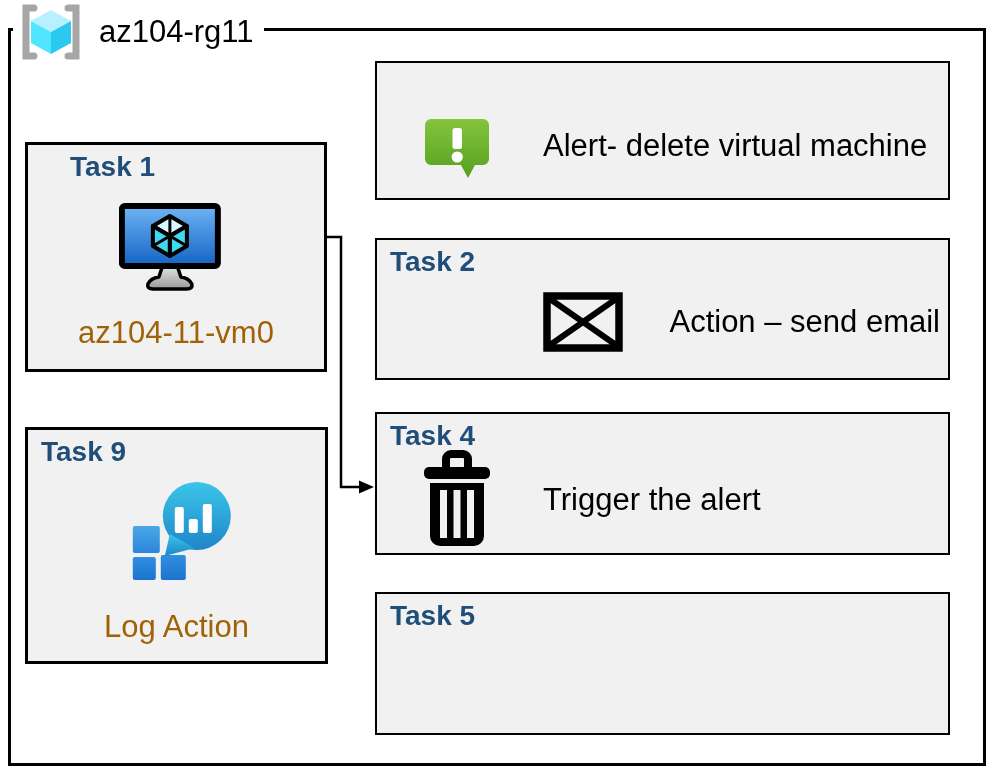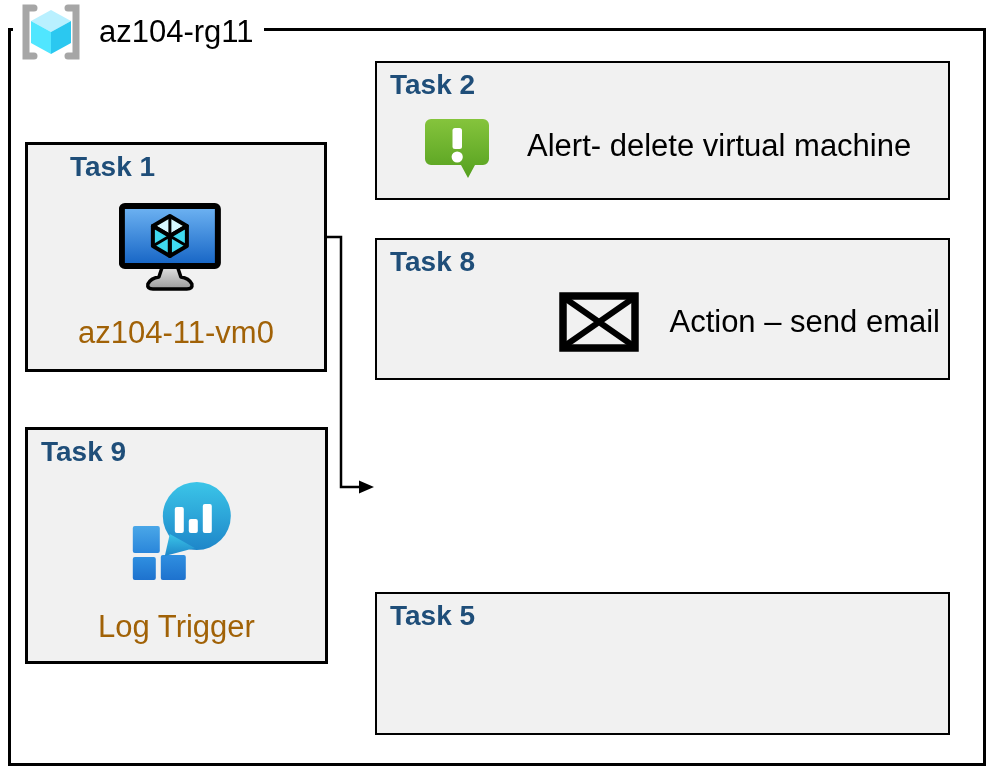--- a/index.html
+++ b/index.html
@@ -12,21 +12,21 @@
   .rg-header{position:absolute;left:13px;top:3px;height:58px;z-index:3;
     background:#fff;display:flex;align-items:center;gap:14px;padding:0 10px 0 4px;}
   .rg-title{font-size:31px;color:#000;white-space:nowrap;}
 
   
   .task-box{position:absolute;background:#F1F1F1;border:3px solid #000;box-sizing:border-box;z-index:2;}
   .task-box.thin{border-width:2.5px;}
   .task-title{color:#1F4E79;font-weight:bold;font-size:28px;margin:7px 0 0 13px;line-height:1.1;}
 
   
-  .content-row{position:absolute;left:38px;right:8px;display:flex;align-items:center;gap:28px;}
+  .content-row{position:absolute;left:38px;right:8px;display:flex;align-items:center;gap:44px;}
   .icon-cell{width:84px;display:flex;justify-content:center;align-items:center;flex:0 0 84px;}
   .row-label{font-size:31px;color:#000;white-space:nowrap;}
 
   
   .center-icon{position:absolute;left:50%;}
   .bottom-label{position:absolute;left:0;right:0;text-align:center;font-size:31px;color:#a16207;}
 
   
   .connector-svg{position:absolute;left:0;top:0;width:992px;height:774px;z-index:1;pointer-events:none;}
 </style>
@@ -104,54 +104,69 @@
       </defs>
       <rect x="13" y="50" width="27" height="27" rx="2" fill="url(#lqSq1)"></rect>
       <rect x="13" y="81" width="23" height="23" rx="2" fill="url(#lqSq2)"></rect>
       <rect x="41" y="79" width="25" height="25" rx="2" fill="url(#lqSq2)"></rect>
       <circle cx="77" cy="40" r="34" fill="url(#lqBubble)"></circle>
       <polygon points="50,58 75,72 45,80" fill="url(#lqBubble)"></polygon>
       <rect x="55" y="31" width="9" height="26" rx="2" fill="#fff"></rect>
       <rect x="69" y="43" width="9" height="14" rx="2" fill="#fff"></rect>
       <rect x="83" y="28" width="9" height="29" rx="2" fill="#fff"></rect>
     </svg>
-    <div class="bottom-label" style="bottom:16px;">Log Trigger</div>
+    <div class="bottom-label" style="bottom:16px;">Log Action</div>
   </div>
 
   <div class="task-box thin" style="left:375px;top:61px;width:575px;height:139px;">
-    <div class="task-title">Task 2</div>
     <div class="content-row" style="top:46px;">
       <span class="icon-cell">
         <svg width="78" height="74" viewBox="0 0 78 74">
           <defs>
             <linearGradient id="alertGreen" x1="0" y1="0" x2="0" y2="1">
               <stop offset="0" stop-color="#85C43C"></stop>
                 <stop offset="1" stop-color="#55A01F"></stop>
             </linearGradient>
           </defs>
           <path d="M13,10 H65 A6,6 0 0 1 71,16 V50 A6,6 0 0 1 65,56 H57 L50,69 L43,56 H13 A6,6 0 0 1 7,50 V16 A6,6 0 0 1 13,10 Z" fill="url(#alertGreen)"></path>
           <rect x="34.5" y="19" width="9.5" height="21" rx="2.5" fill="#fff"></rect>
           <circle cx="39.2" cy="48" r="5.6" fill="#fff"></circle>
         </svg>
       </span>
       <span class="row-label">Alert- delete virtual machine</span>
     </div>
   </div>
 
   <div class="task-box thin" style="left:375px;top:238px;width:575px;height:142px;">
-    <div class="task-title">Task 8</div>
+    <div class="task-title">Task 2</div>
     <div class="content-row" style="top:52px;justify-content:flex-end;">
       <span class="icon-cell">
         <svg width="80" height="60" viewBox="0 0 80 60">
           <rect x="4" y="4" width="72" height="52" fill="#F1F1F1" stroke="#000" stroke-width="7.5"></rect>
           <path d="M7,7 L73,53 M73,7 L7,53" stroke="#000" stroke-width="6" fill="none"></path>
         </svg>
       </span>
       <span class="row-label">Action – send email</span>
     </div>
   </div>
 
+  <div class="task-box thin" style="left:375px;top:412px;width:575px;height:143px;">
+    <div class="task-title">Task 4</div>
+    <div class="content-row" style="top:36px;">
+      <span class="icon-cell">
+        <svg width="68" height="100" viewBox="0 0 68 100">
+          <rect x="23" y="4" width="22" height="18" rx="5" fill="none" stroke="#000" stroke-width="8"></rect>
+          <rect x="1" y="17" width="66" height="12" rx="5" fill="#000"></rect>
+          <path d="M7,33 H61 V86 A10,10 0 0 1 51,96 H17 A10,10 0 0 1 7,86 Z" fill="#000"></path>
+          <rect x="17" y="40" width="7" height="48" fill="#F1F1F1"></rect>
+          <rect x="30.5" y="40" width="7" height="48" fill="#F1F1F1"></rect>
+          <rect x="44" y="40" width="7" height="48" fill="#F1F1F1"></rect>
+        </svg>
+      </span>
+      <span class="row-label">Trigger the alert</span>
+    </div>
+  </div>
 
   <div class="task-box thin" style="left:375px;top:592px;width:575px;height:143px;">
     <div class="task-title">Task 5</div>
   </div>
 
 </div>
 
 </body></html>

